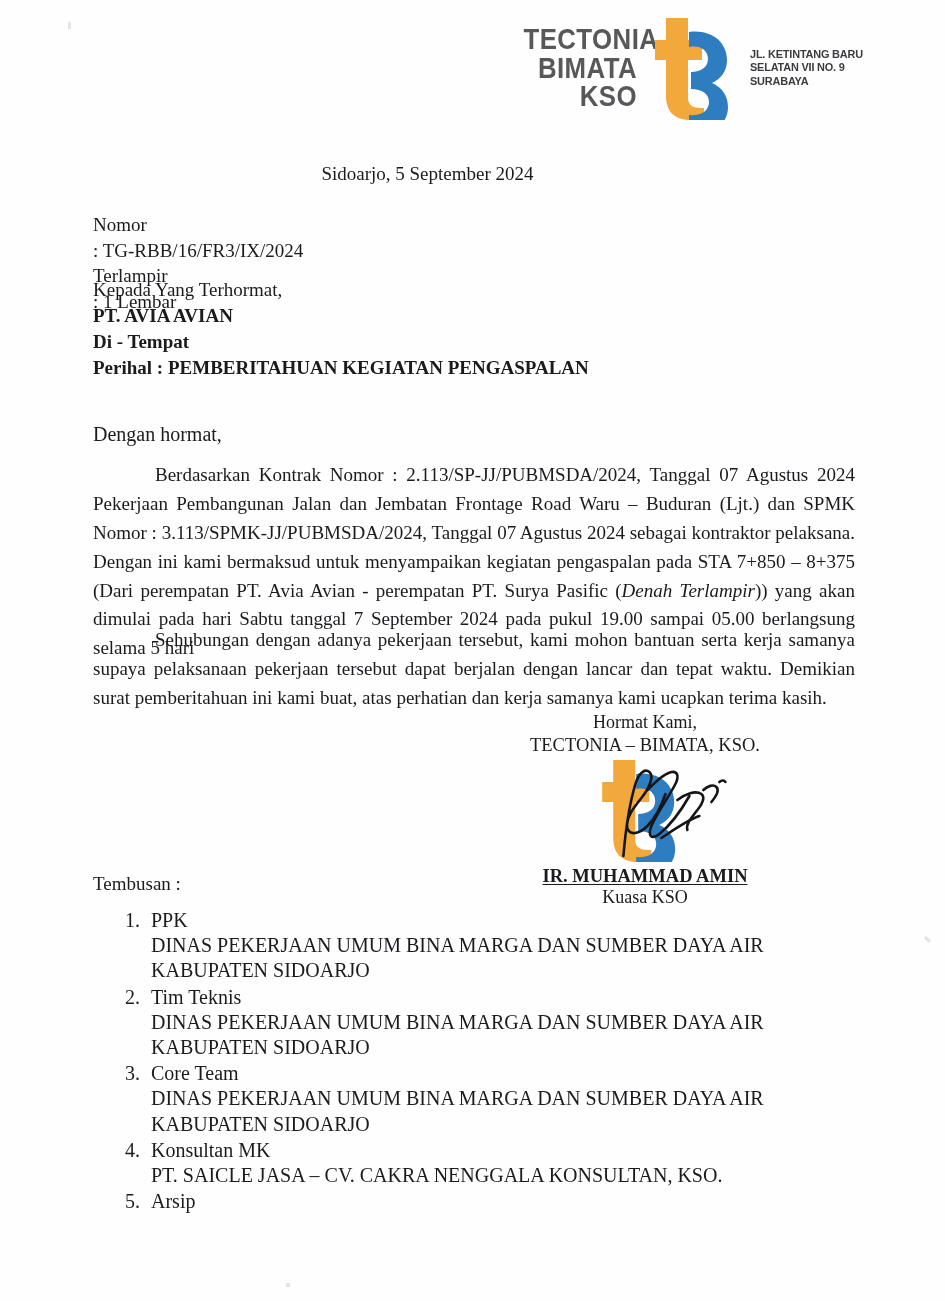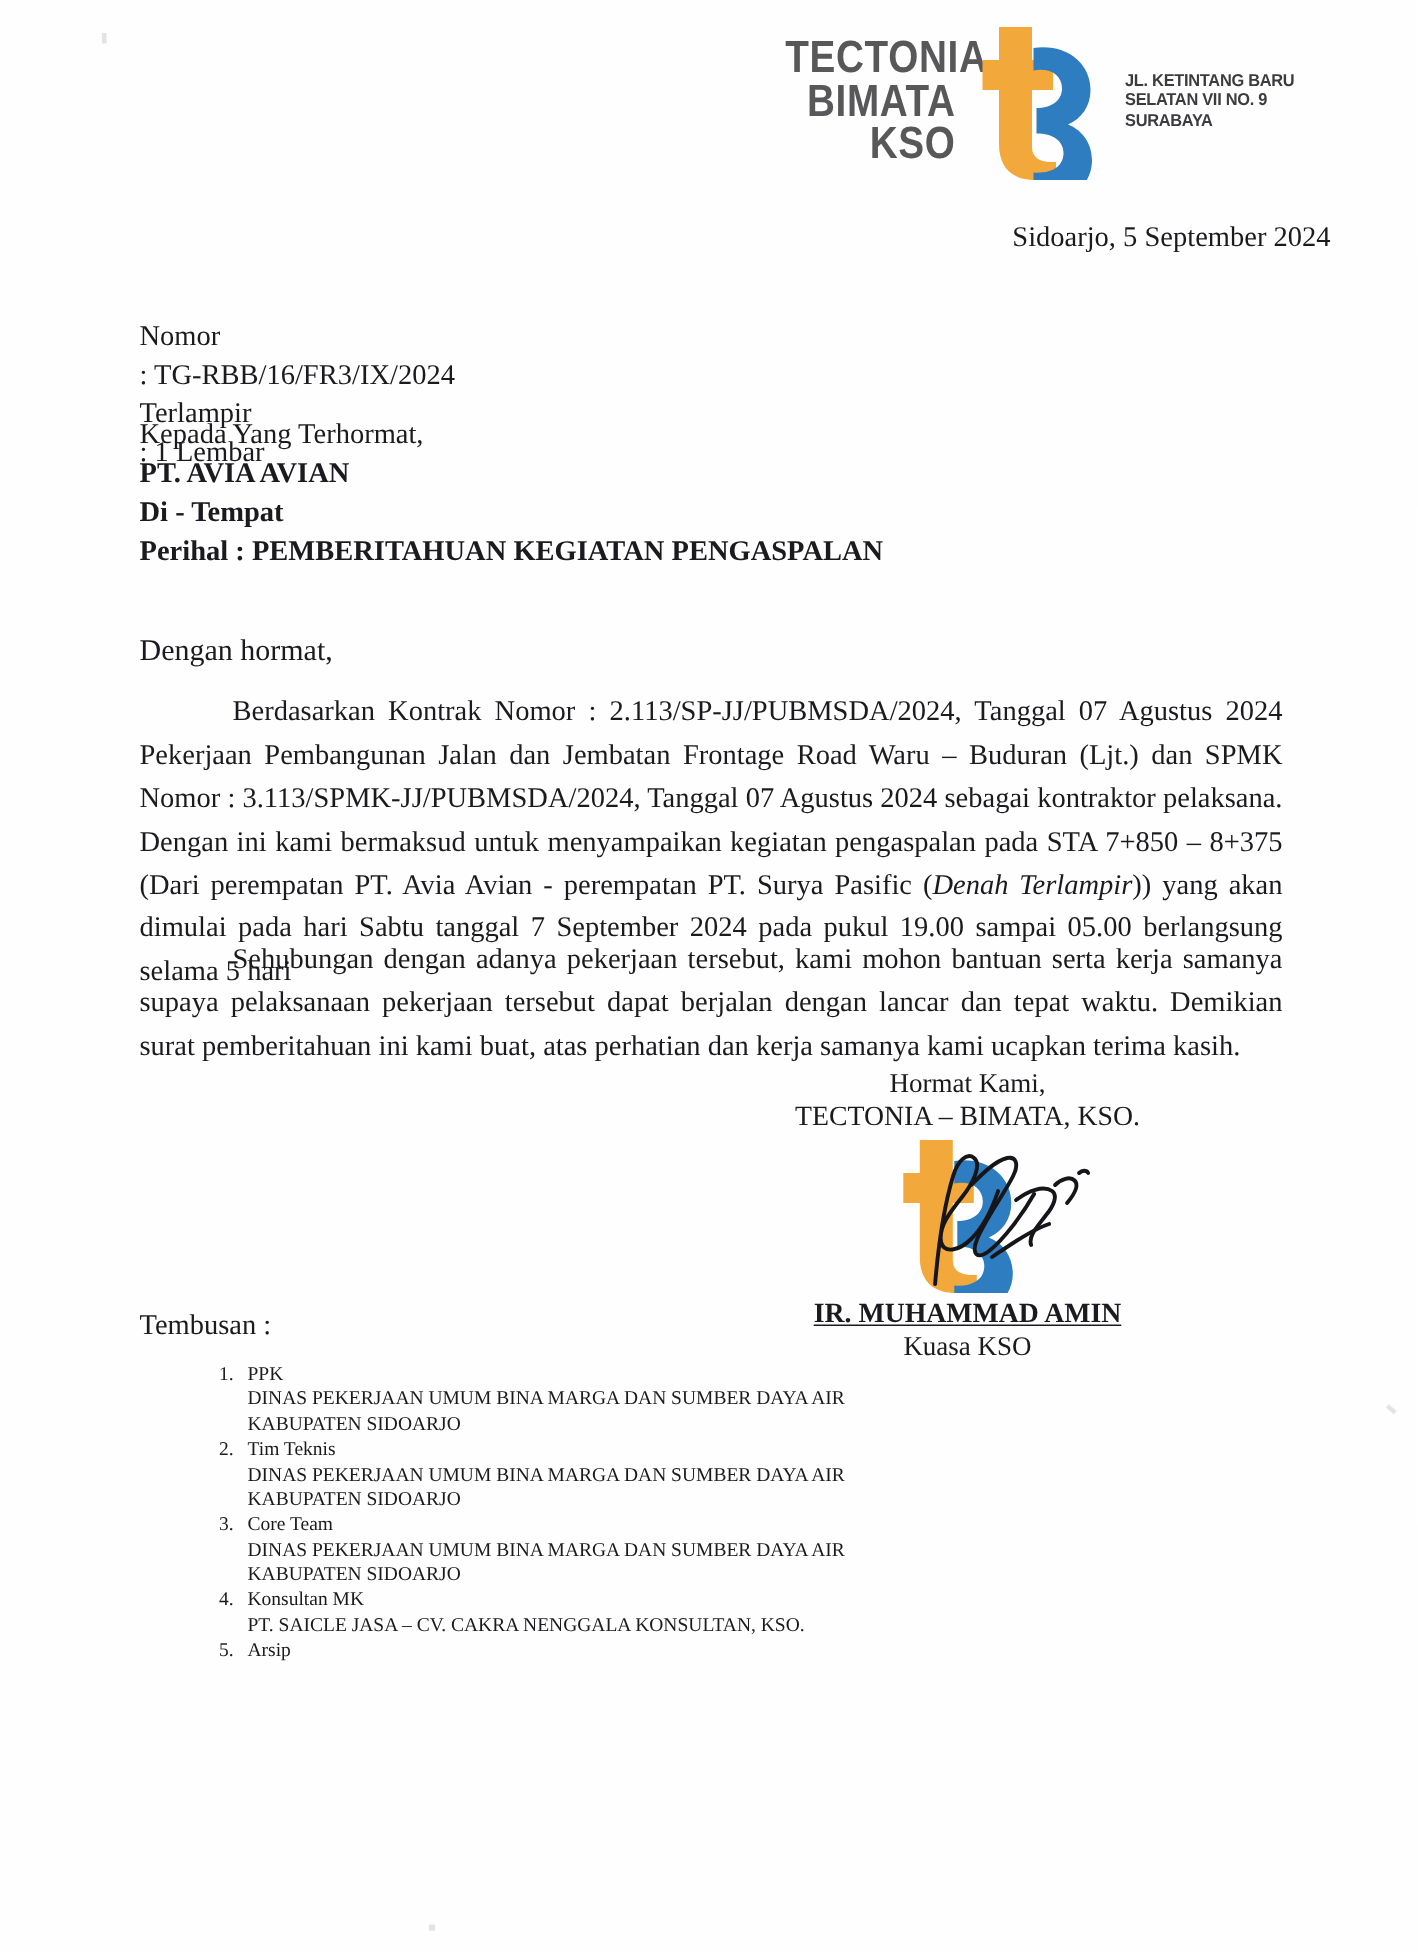--- a/index.html
+++ b/index.html
@@ -77,24 +77,23 @@
     background: linear-gradient(to right,
       #f0a844 0%, #eda busy 0%, #eea94a 18%, #d88a52 42%,
       #9a5f4e 62%, #5d4742 78%, #3c3a3c 92%, #39383a 100%);
     clip-path: polygon(0 55%, 100% 0, 100% 100%, 0 100%);
   }
 
   
   .abs { position: absolute; }
 
   .date-line {
-    left: 0; top: 148px; width: 855px;
-    text-align: right;
+    left: 0; top: 163px; width: 855px;
+    text-align: center;
     font-size: 19px;
-    padding-left: 32px;
   }
 
   .meta { left: 93px; top: 212px; font-size: 19px; line-height: 1.35; }
   .meta-row { display: flex; flex-direction: column; }
   .meta-label { width: 160px; flex: none; }
   .meta-value { }
 
   .recipient { left: 93px; top: 277px; font-size: 19px; line-height: 1.36; }
   .recipient .bold { font-weight: bold; }
 
@@ -137,23 +136,23 @@
   .sign-name {
     font-weight: bold; font-size: 18.5px;
     text-decoration: underline;
     text-underline-offset: 2px;
   }
   .sign-role { font-size: 18px; }
 
   
   .tembusan-label { left: 93px; top: 873px; font-size: 19px; }
   .cc-list {
-    left: 127px; top: 908px; width: 700px;
+    left: 113px; top: 908px; width: 700px;
     margin: 0; padding: 0 0 0 32px;
-    font-size: 13px;
+    font-size: 20px;
     line-height: 1.26;
   }
   .cc-list li { margin: 0 0 1px 0; padding-left: 6px; }
   .cc-sub { display: block; }
 
   
   .speck { position: absolute; background: #cdcdd6; opacity: .55; }
 </style>
 </head>
 <body>

